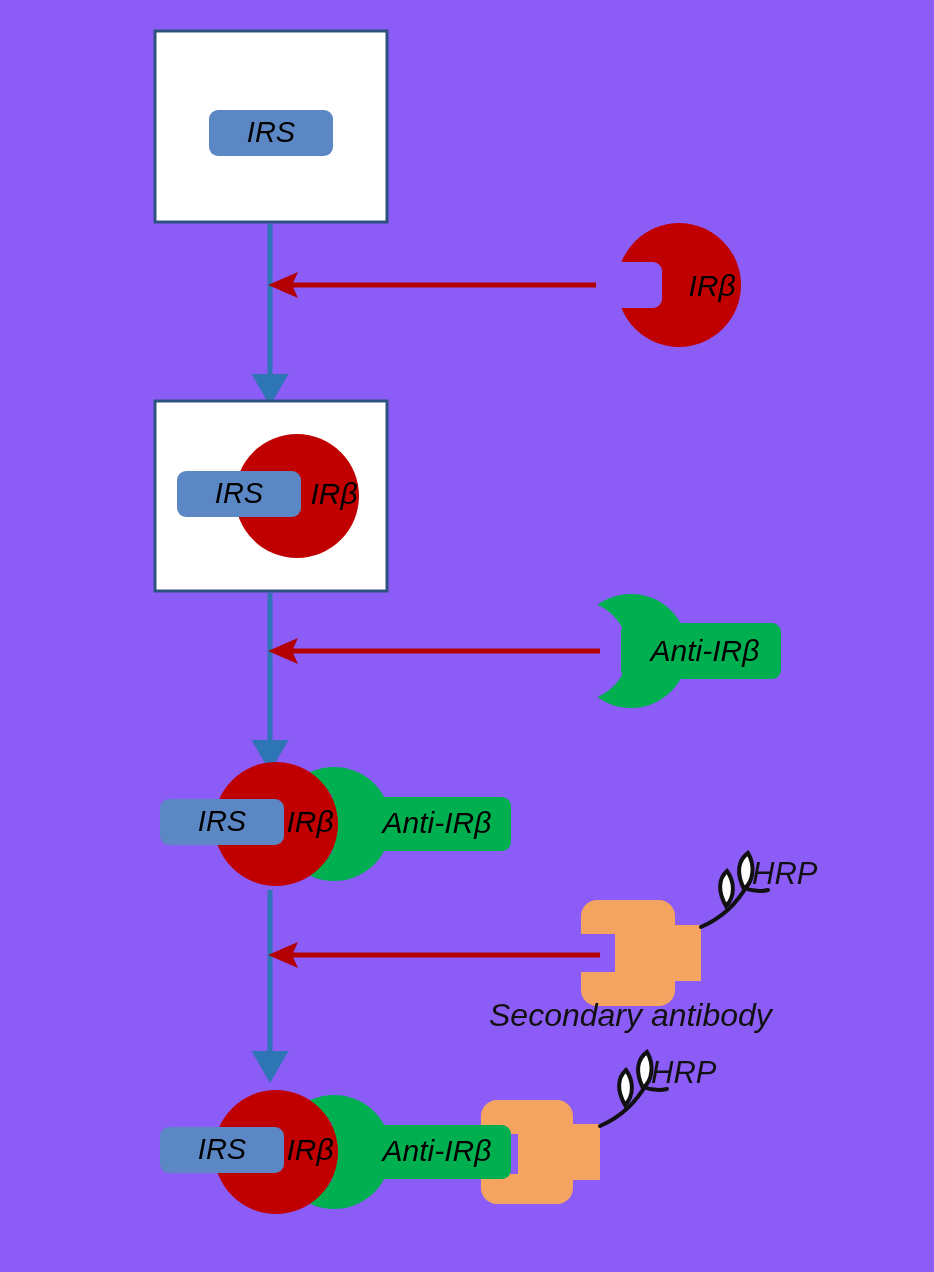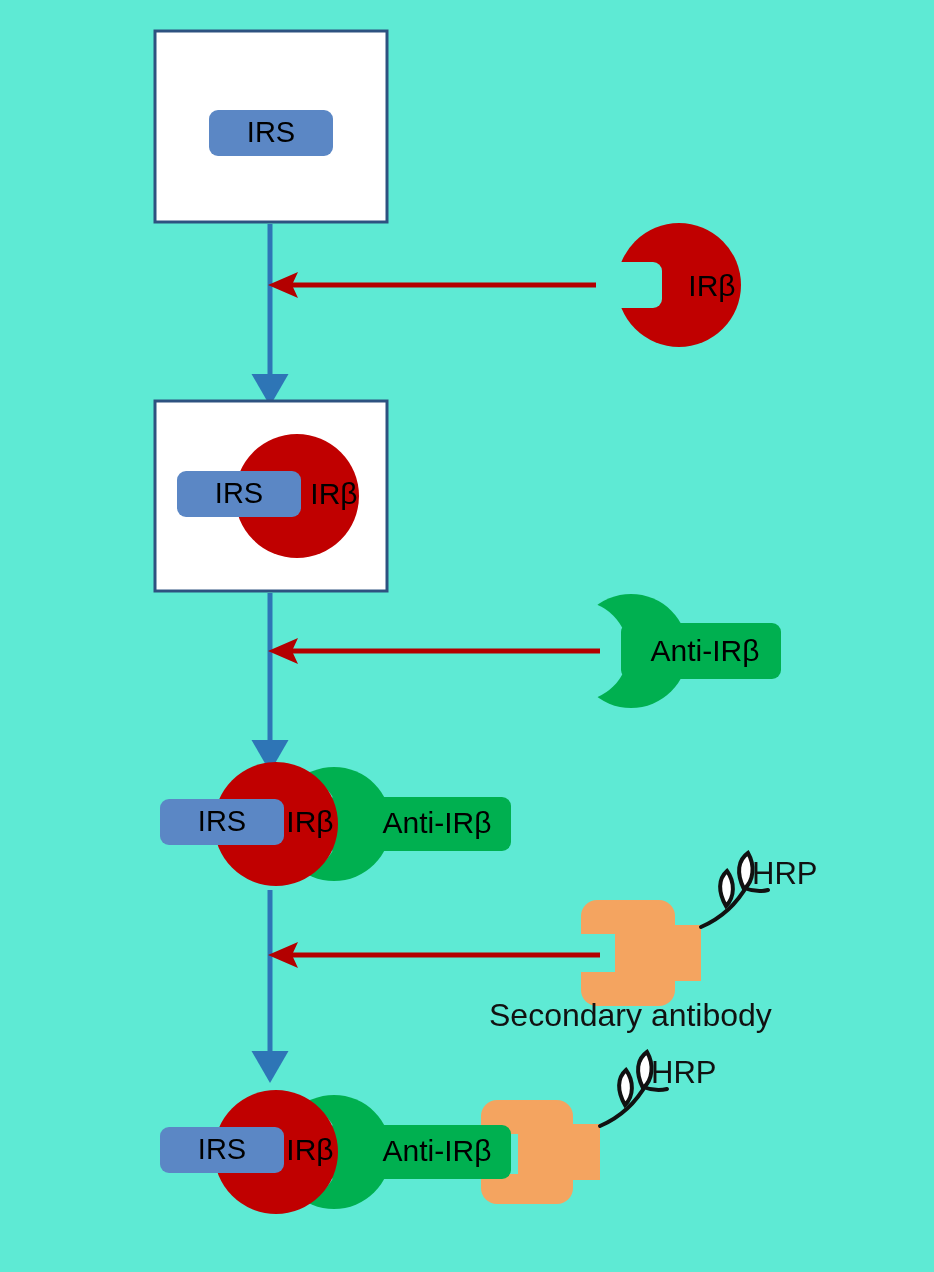--- a/index.html
+++ b/index.html
@@ -7,22 +7,23 @@
     padding: 0;
     background: #ffffff;
   }
   body {
     font-family: "Liberation Sans", sans-serif;
   }
   #stage {
     position: relative;
     width: 934px;
     height: 1272px;
-    background: #5eead4;
+    background: #8b5cf6;
     overflow: hidden;
+    font-style: italic;
   }
   svg.layer {
     position: absolute;
     left: 0;
     top: 0;
     width: 934px;
     height: 1272px;
   }
   .lbl {
     font-family: "Liberation Sans", sans-serif;

